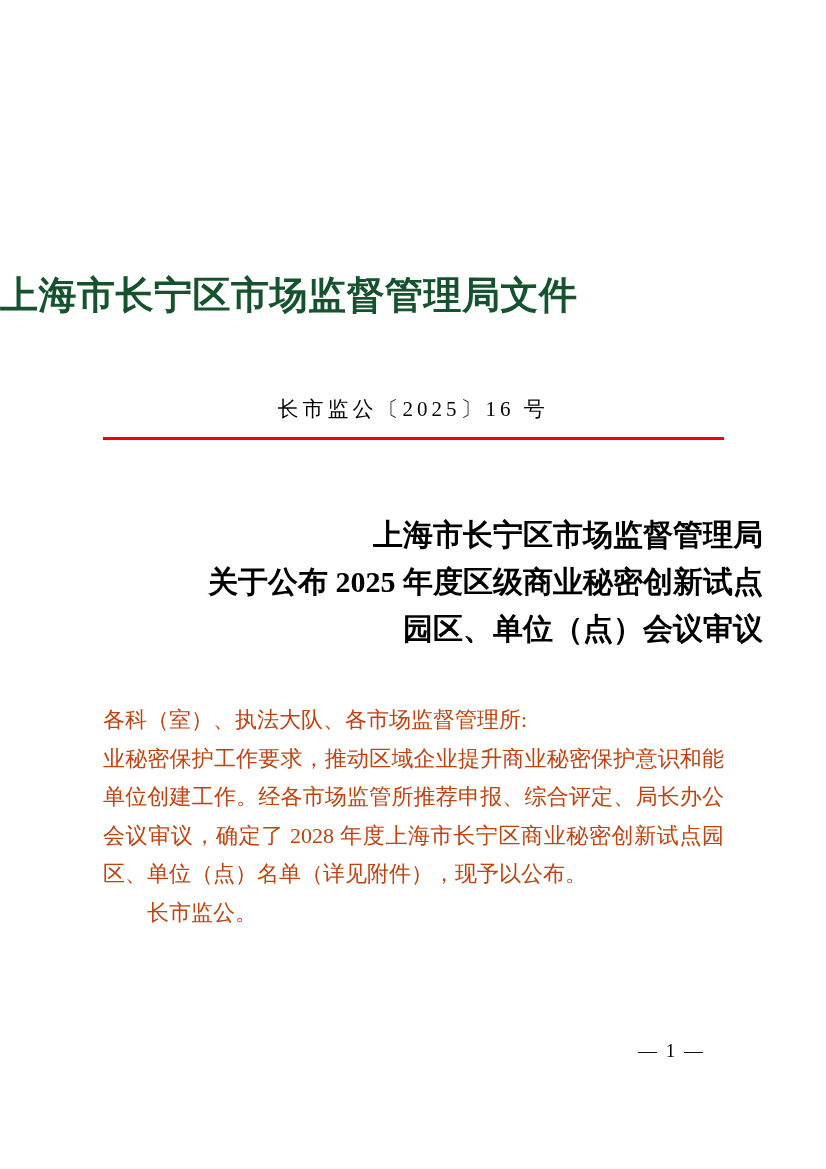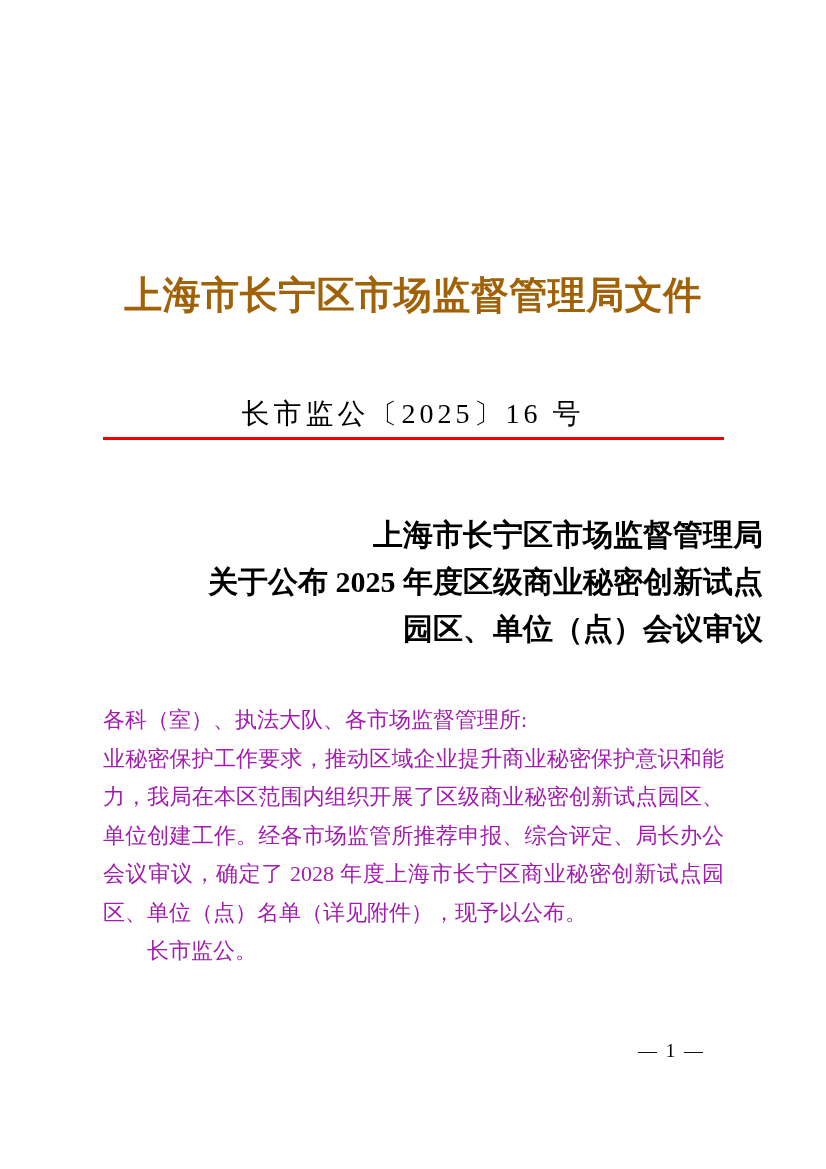--- a/index.html
+++ b/index.html
@@ -14,35 +14,34 @@
     background: #ffffff;
     overflow: hidden;
     font-family: "Liberation Serif", "DejaVu Serif", serif;
     color: #000000;
   }
   .header-title {
     position: absolute;
     top: 272px;
     left: 0;
     width: 100%;
-    text-align: center;
-    color: #a16207;
+    color: #14532d;
     font-size: 38px;
     font-weight: bold;
     letter-spacing: 0.5px;
     line-height: 1.25;
     white-space: nowrap;
   }
   .doc-number {
     position: absolute;
     top: 395px;
     left: 0;
     width: 100%;
     text-align: center;
-    font-size: 28px;
+    font-size: 21px;
     letter-spacing: 4px;
     color: #000000;
     white-space: nowrap;
   }
   .red-rule {
     position: absolute;
     top: 437px;
     left: 103px;
     width: 621px;
     height: 3px;
@@ -62,21 +61,21 @@
   .doc-title .t-line {
     white-space: nowrap;
   }
   .body-block {
     position: absolute;
     top: 701px;
     left: 103px;
     width: 621px;
     font-size: 22px;
     line-height: 38.5px;
-    color: #a21caf;
+    color: #c2410c;
   }
   .line {
     white-space: nowrap;
   }
   .line.indent {
     text-indent: 2em;
   }
   .line.justify {
     white-space: normal;
     text-align: justify;
@@ -106,21 +105,20 @@
 
   <div class="doc-title">
     <div class="t-line">上海市长宁区市场监督管理局</div>
     <div class="t-line">关于公布 2025 年度区级商业秘密创新试点</div>
     <div class="t-line">园区、单位（点）会议审议</div>
   </div>
 
   <div class="body-block">
     <div class="line">各科（室）、执法大队、各市场监督管理所:</div>
     <div class="line justify">业秘密保护工作要求，推动区域企业提升商业秘密保护意识和能</div>
-    <div class="line justify">力，我局在本区范围内组织开展了区级商业秘密创新试点园区、</div>
     <div class="line justify">单位创建工作。经各市场监管所推荐申报、综合评定、局长办公</div>
     <div class="line justify">会议审议，确定了 2028 年度上海市长宁区商业秘密创新试点园</div>
     <div class="line">区、单位（点）名单（详见附件），现予以公布。</div>
     <div class="line indent">长市监公。</div>
   </div>
 
   <div class="page-number">— 1 —</div>
 
 </div>
 

